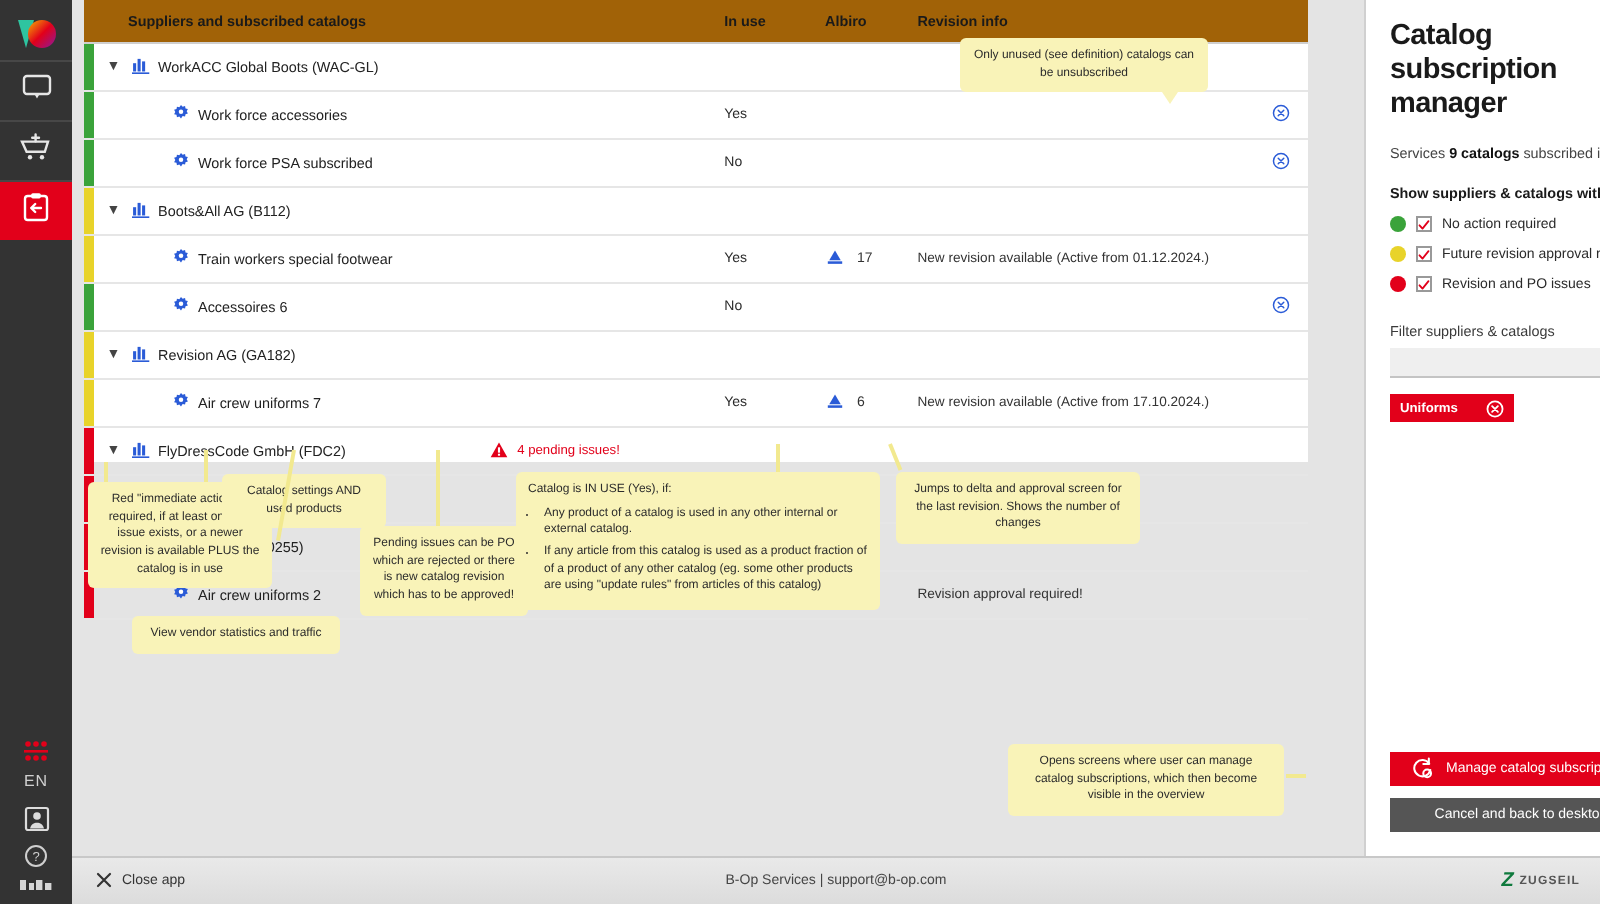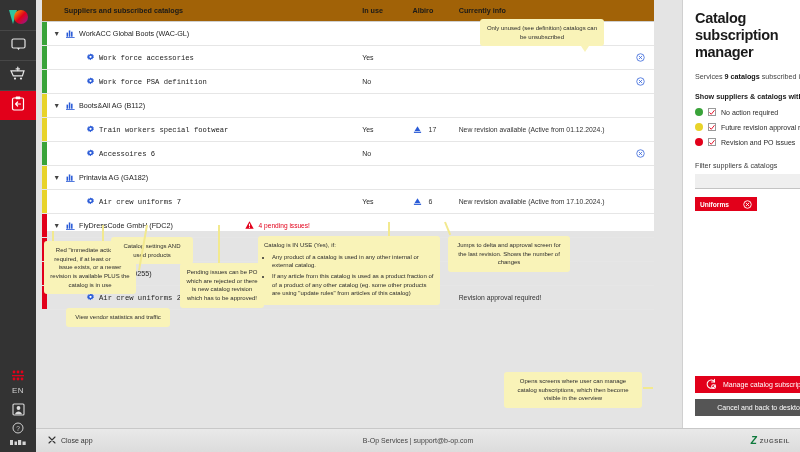--- a/index.html
+++ b/index.html
@@ -75,21 +75,21 @@
   .c-issue { width: 112px; }
   .c-inuse { width: 48px; margin-left: 42px; }
   .c-chg   { width: 44px; }
   .c-rev   { width: 160px; }
   .c-act   { width: 26px; text-align: center; padding: 0 !important; }
 
   .caret { color: #444; font-size: 7px; line-height: 1; }
   .sup-cell { display: flex; align-items: center; gap: 4px; padding-left: 2px; }
   .cat-cell { display: flex; align-items: center; gap: 4px; padding-left: 22px; }
   .sup-name { font-size: 7.2px; color: #222; }
-  .cat-name { font-size: 7.2px; color: #222; font-family: Liberation Mono, monospace; }
+  .cat-name { font-size: 7.2px; color: #222; }
   .issue-cell { display: flex; align-items: center; gap: 5px; }
   .issue-text { color: #e2001a; font-size: 6.6px; }
   .chg-cell { display: flex; align-items: center; gap: 7px; }
   .chg-num { font-size: 7px; color: #333; }
   .rev-text { font-size: 6.8px; color: #333; }
 
   
   .rightpanel {
     position: absolute; left: 646px; top: 0;
     width: 154px; height: 428px;
@@ -286,21 +286,21 @@
     <div class="table-panel">
       <table class="tbl">
         <thead>
           <tr>
             <th class="c-flag"></th>
             <th class="c-caret"></th>
             <th class="c-name">Suppliers and subscribed catalogs</th>
             <th class="c-issue"></th>
             <th class="c-inuse">In use</th>
             <th class="c-chg">Albiro</th>
-            <th class="c-rev">Currently info</th>
+            <th class="c-rev">Revision info</th>
             <th class="c-act"></th>
           </tr>
         </thead>
         <tbody id="tbody">
             <tr>
               <td class="c-flag">
                 <span class="flagbar" style="background: rgb(58, 163, 58);"></span>
               </td>
               <td class="c-caret"><span class="caret">▼</span></td>
               <td class="c-name">
@@ -347,21 +347,21 @@
               <td class="c-flag">
                 <span class="flagbar" style="background: rgb(58, 163, 58);"></span>
               </td>
               <td class="c-caret"></td>
               <td class="c-name">
                 <div class="cat-cell">
                   <span><svg width="9" height="9" viewBox="0 0 12 12" fill="#2a5bd7">
                       <path d="M6 0.6l1.1 1.2 1.6-.4.3 1.6 1.6.4-.8 1.5.8 1.5-1.6.4-.3 1.6-1.6-.4L6 9.6 4.9 8.4l-1.6.4-.3-1.6-1.6-.4.8-1.5-.8-1.5 1.6-.4.3-1.6 1.6.4z"></path>
                       <circle cx="6" cy="5.1" r="1.5" fill="#ffffff"></circle>
                     </svg></span>
-                  <span class="cat-name">Work force PSA definition</span>
+                  <span class="cat-name">Work force PSA subscribed</span>
                 </div>
               </td>
               <td class="c-issue"></td>
               <td class="c-inuse">No</td>
               <td class="c-chg"></td>
               <td class="c-rev"></td>
               <td class="c-act"><span><svg width="9" height="9" viewBox="0 0 11 11" fill="none" stroke="#2a5bd7" stroke-width="0.9">
                     <circle cx="5.5" cy="5.5" r="4.6"></circle>
                     <path d="M3.8 3.8 L7.2 7.2 M7.2 3.8 L3.8 7.2" stroke-linecap="round"></path>
                   </svg></span></td>
@@ -445,21 +445,21 @@
               </td>
               <td class="c-caret"><span class="caret">▼</span></td>
               <td class="c-name">
                 <div class="sup-cell">
                   <span><svg width="9" height="9" viewBox="0 0 10 10" fill="#2a5bd7">
                       <rect x="0.6" y="4" width="1.7" height="4.6"></rect>
                       <rect x="3.1" y="1.6" width="1.7" height="7"></rect>
                       <rect x="5.6" y="3" width="1.7" height="5.6"></rect>
                       <rect x="0" y="9.1" width="9.6" height="0.9"></rect>
                     </svg></span>
-                  <span class="sup-name">Printavia AG (GA182)</span>
+                  <span class="sup-name">Revision AG (GA182)</span>
                 </div>
               </td>
               <td class="c-issue"></td>
               <td class="c-inuse"></td>
               <td class="c-chg"></td>
               <td class="c-rev"></td>
               <td class="c-act"></td>
             </tr>
             <tr>
               <td class="c-flag">

